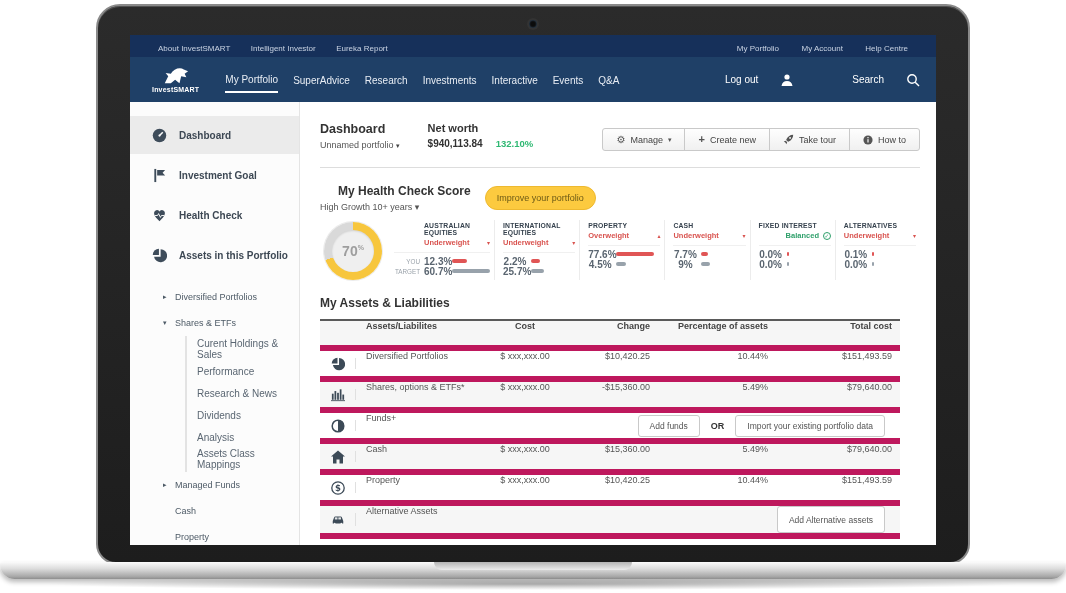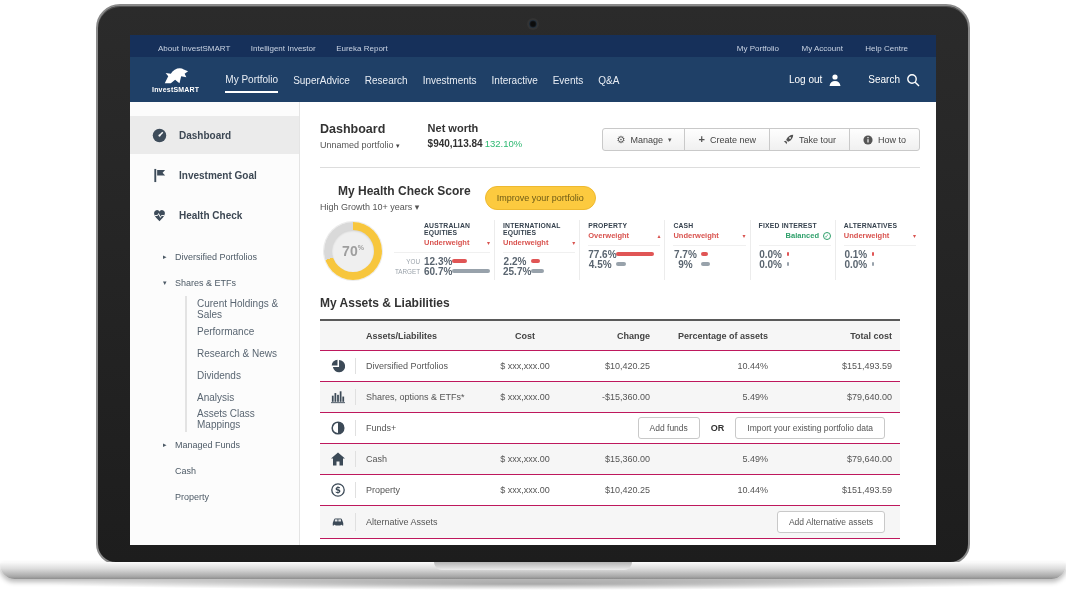--- a/index.html
+++ b/index.html
@@ -27,21 +27,21 @@
   .utilbar .u-right a { margin:0 0 0 18px; }
 
   
   .mainnav { height:45px; background:#1f4067; display:flex; align-items:center; padding:0 16px 0 22px; }
   .brand { display:flex; flex-direction:column; align-items:center; margin-right:26px; }
   .brand svg { width:30px; height:19px; }
   .brand-name { color:#fff; font-size:7px; font-weight:bold; letter-spacing:.2px; margin-top:1px; }
   .nav-items { display:flex; align-items:center; gap:15px; }
   .nav-item { color:#e8edf4; font-size:10px; text-decoration:none; padding:8px 0 6px; }
   .nav-item.active { border-bottom:2px solid #fff; }
-  .nav-right { margin-left:auto; display:flex; align-items:center; gap:6px; color:#fff; font-size:10px; }
+  .nav-right { margin-left:auto; display:flex; align-items:center; gap:22px; color:#fff; font-size:10px; }
   .nav-right .sep { width:14px; }
   .nav-right svg { display:block; }
 
   
   .site-body { display:flex; height:443px; }
   aside { width:170px; background:#fcfcfc; border-right:1px solid #e4e4e4; padding-top:14px; flex-shrink:0; }
   main { flex:1; background:#fff; padding:20px 16px 0 20px; }
 
   
   .side-item { height:38px; display:flex; align-items:center; padding-left:22px; gap:12px;
@@ -53,23 +53,23 @@
   .tree-caret { font-size:7px; color:#4d5a66; width:6px; }
   .tree-children { margin-left:55px; border-left:2px solid #e3e3e3; padding:2px 0; }
   .tree-child { height:22px; display:flex; align-items:center; padding-left:10px; font-size:10px; color:#5a6672; cursor:pointer; }
 
   
   .page-head { display:flex; align-items:flex-start; }
   .ph-block { margin-right:28px; }
   .ph-title { font-size:12.5px; font-weight:bold; color:#333; }
   .ph-sub { font-size:9px; color:#555; margin-top:4px; cursor:pointer; }
   .ph-sub .caret { font-size:7px; color:#444; }
-  .nw-line { display:flex; align-items:baseline; gap:2px; margin-top:4px; }
+  .nw-line { display:flex; align-items:baseline; gap:13px; margin-top:4px; }
   .nw-value { font-size:10px; font-weight:bold; color:#333; }
-  .nw-change { font-size:9.5px; font-weight:normal; color:#2eb872; }
+  .nw-change { font-size:9.5px; font-weight:bold; color:#2eb872; }
   .btn-group { margin-left:auto; margin-top:6px; display:flex; }
   .gbtn { display:flex; align-items:center; gap:5px; font-size:9px; color:#444; padding:5px 13px;
           background:linear-gradient(#fefefe,#f0f0f0); border:1px solid #c9c9c9; margin-left:-1px; cursor:pointer; }
   .gbtn:first-child { border-radius:3px 0 0 3px; margin-left:0; }
   .gbtn:last-child { border-radius:0 3px 3px 0; }
   .gbtn .gear { font-size:10px; line-height:1; color:#555; }
   .gbtn .plus { font-size:11px; font-weight:bold; line-height:1; color:#555; }
   .gbtn .caret { font-size:7px; color:#555; }
   .head-divider { border-bottom:1px solid #ddd; margin-top:16px; }
 
@@ -106,21 +106,21 @@
   .hc-col.first .hc-name, .hc-col.first .hc-status, .hc-col.first .hc-vals { margin-left:30px; }
   .hc-col.first .hc-vals { margin-left:0; padding-left:0; }
   .hc-vnum { width:24px; text-align:center; font-size:10px; color:#5a6570;font-weight:bold; }
   .hc-bar { height:4px; border-radius:2px; }
   .hc-bar.you { background:#e05555; }
   .hc-bar.target { background:#98a2ab; }
 
   
   .at-title { font-size:12px; font-weight:bold; color:#333; margin-top:16px; margin-bottom:9px; }
   .at-table { width:580px; border-top:2px solid #5a5a5a; font-size:9px; color:#555; }
-  .t-row { display:flex; align-items:center; height:31px; border-bottom:1px solid #be185d; background:#fff; }
+  .t-row { display:flex; height:31px; border-bottom:6px solid #be185d; background:#fff; }
   .t-row.head { background:#f6f6f6; height:30px; color:#444; font-weight:bold; }
   .t-row.alt { background:#f6f6f6; }
   .c-icon { width:36px; display:flex; align-items:center; justify-content:center; align-self:stretch; position:relative; }
   .c-icon::after { content:""; position:absolute; right:0; top:7px; bottom:7px; width:1px; background:#e0e0e0; }
   .t-row.head .c-icon::after { display:none; }
   .c-icon svg { width:14px; height:14px; }
   .c-name { width:134px; padding-left:10px; }
   .c-cost { width:70px; text-align:center; }
   .c-change { width:100px; text-align:right; padding-right:10px; }
   .c-pct { width:120px; text-align:right; padding-right:12px; }
@@ -202,20 +202,27 @@
           </svg>
           <span>Investment Goal</span>
         </div>
         <div class="side-item">
           <svg viewBox="0 0 16 16">
             <path d="M8 14 C2 9 1 5 3.5 3 C5.5 1.5 7.5 2.5 8 4 C8.5 2.5 10.5 1.5 12.5 3 C15 5 14 9 8 14 Z" fill="#3e4c5a"></path>
             <polyline points="3,8 6,8 7,6 9,10 10,8 13,8" fill="none" stroke="#fcfcfc" stroke-width="1"></polyline>
           </svg>
           <span>Health Check</span>
         </div>
+        <div class="side-item">
+          <svg viewBox="0 0 16 16">
+            <path d="M9.2 1.2 A7 7 0 1 1 2.2 9.2 L9.2 9.2 Z" fill="#3e4c5a"></path>
+            <path d="M7.4 0.8 L7.4 7.4 L0.8 7.4 A6.8 6.8 0 0 1 7.4 0.8 Z" fill="#3e4c5a"></path>
+          </svg>
+          <span>Assets in this Portfolio</span>
+        </div>
 
         <div class="side-tree">
           <div class="tree-parent">
             <span class="tree-caret">▸</span>
             <span>Diversified Portfolios</span>
           </div>
           <div class="tree-parent">
             <span class="tree-caret">▾</span>
             <span>Shares &amp; ETFs</span>
           </div>

